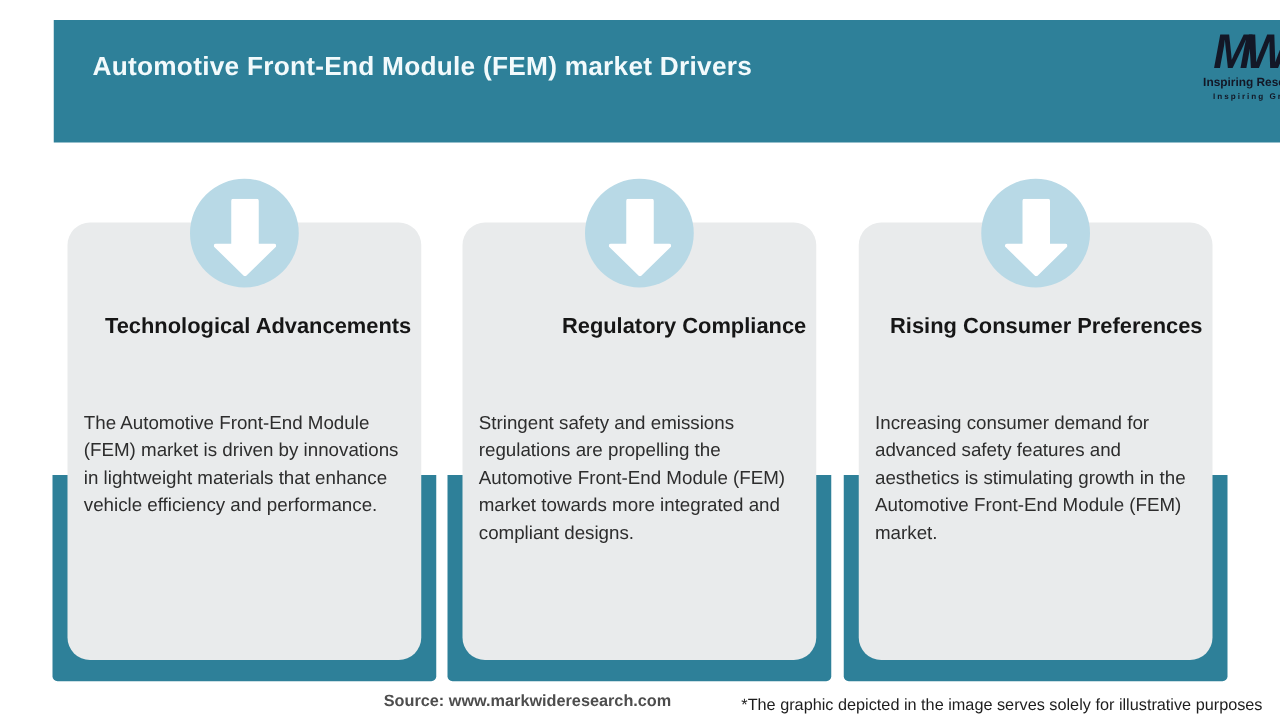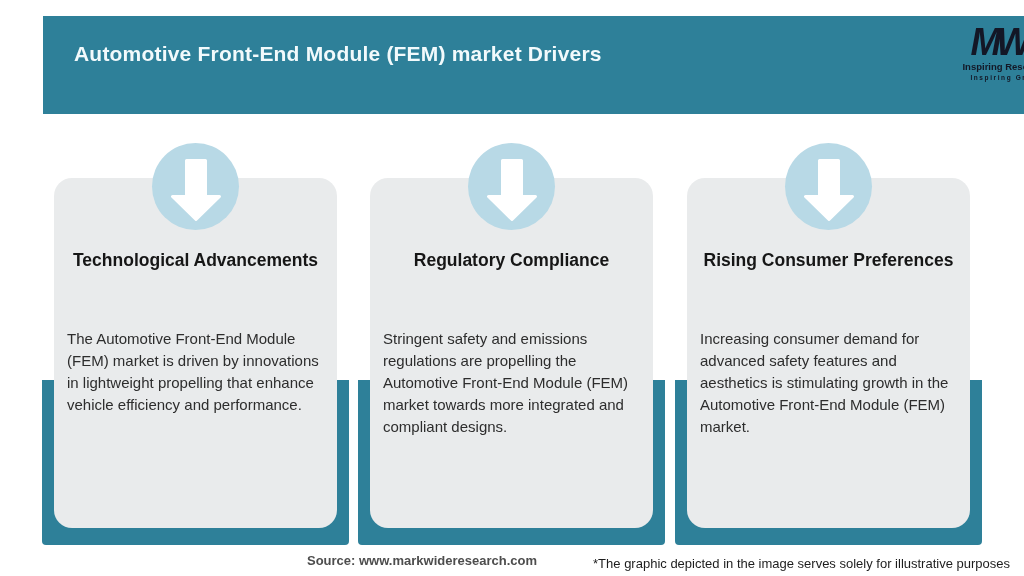--- a/index.html
+++ b/index.html
@@ -42,21 +42,21 @@
     background: #e9ebec; border-radius: 18px;
   }
   .arrow-circle {
     position: absolute; left: 110px; top: 8px; width: 87px; height: 87px;
     border-radius: 50%; background: #b8d9e6;
     display: flex; align-items: center; justify-content: center;
   }
   .arrow-circle svg { display: block; margin-top: 6px; }
   .card-title {
     position: absolute; left: 8px; right: 8px; top: 72px; margin: 0;
-    text-align: center; font-size: 17.5px; font-weight: bold; color: #161616;
+    text-align: right; font-size: 17.5px; font-weight: bold; color: #161616;
     line-height: 20px;
   }
   .card-body {
     position: absolute; left: 13px; right: 12px; top: 150px; margin: 0;
     font-size: 15px; line-height: 22px; color: #2d2d2d;
   }
 
   
   .source-line {
     position: absolute; left: 0; top: 553px; width: 844px; margin: 0;
@@ -78,21 +78,21 @@
       <span class="logo-mark">MWR</span>
       <span class="logo-name">Inspiring Research</span>
       <span class="logo-tagline">Inspiring Growth</span>
     </div>
   </div>
 
   <div class="column col-1">
     <div class="card-shadow"></div>
     <div class="card">
       <h2 class="card-title">Technological Advancements</h2>
-      <p class="card-body">The Automotive Front-End Module (FEM) market is driven by innovations in lightweight propelling that enhance vehicle efficiency and performance.</p>
+      <p class="card-body">The Automotive Front-End Module (FEM) market is driven by innovations in lightweight materials that enhance vehicle efficiency and performance.</p>
     </div>
     <div class="arrow-circle">
       <svg width="50" height="62" viewBox="0 0 50 62" aria-hidden="true">
         <path d="M15.5 1.5 h19 v36 h14 L25 60.5 L1.5 37.5 h14 z" fill="#ffffff" stroke="#ffffff" stroke-width="3" stroke-linejoin="round"></path>
       </svg>
     </div>
   </div>
 
   <div class="column col-2">
     <div class="card-shadow"></div>

